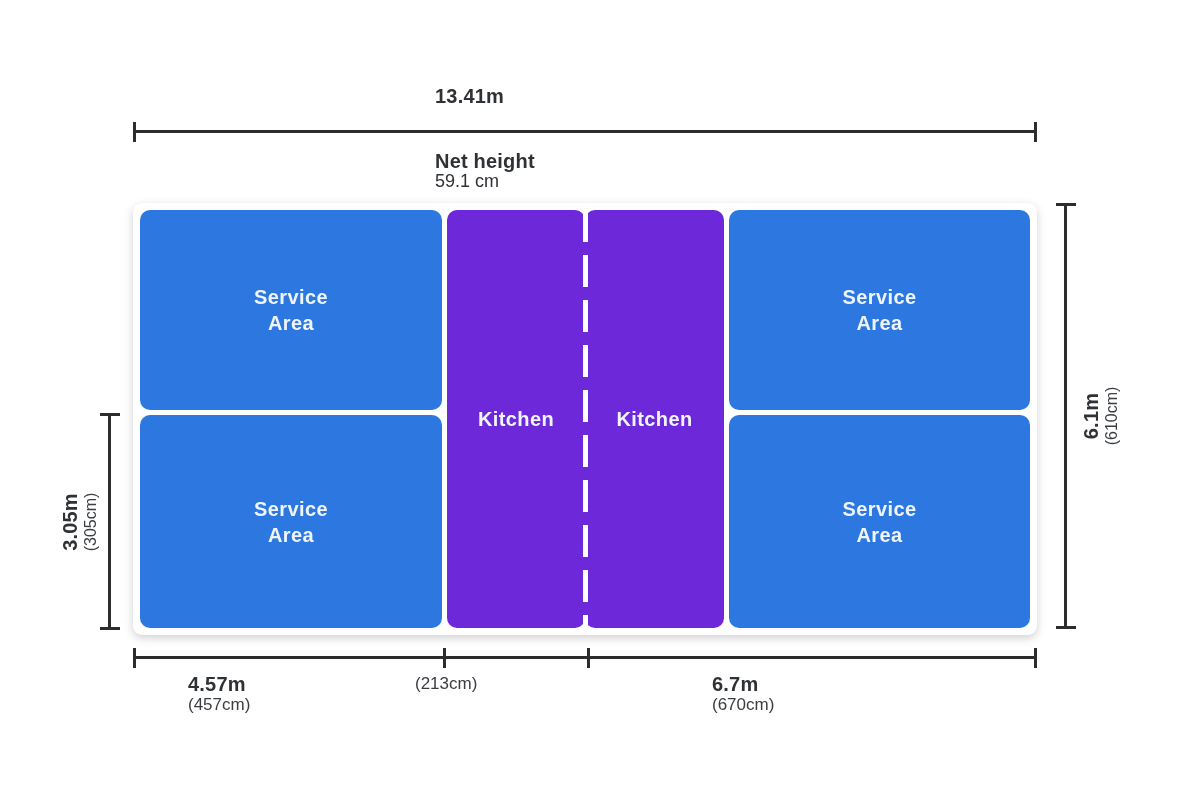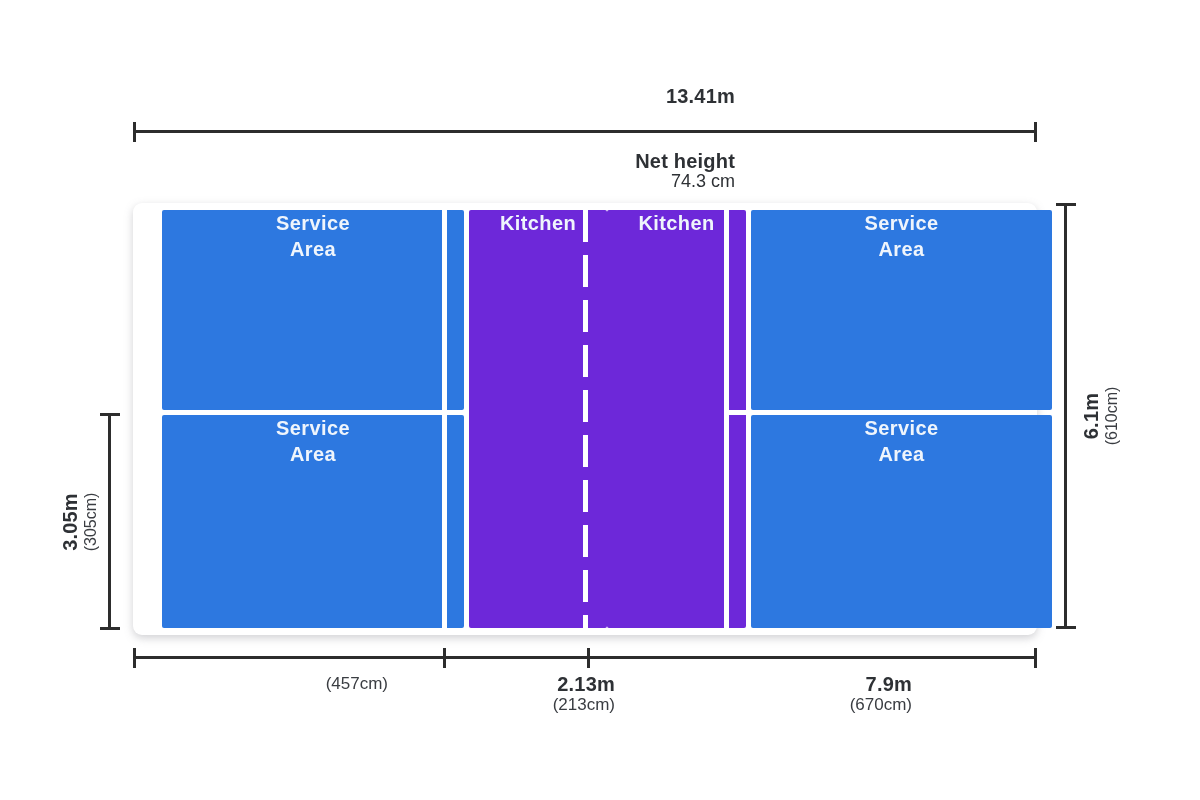--- a/index.html
+++ b/index.html
@@ -8,35 +8,35 @@
     font-family:"Liberation Sans", sans-serif; overflow:hidden;
   }
   
   .dim-h { position:absolute; height:20px; }
   .dim-h .bar  { position:absolute; left:0; right:0; top:8px; height:3px; background:#2d2d2d; }
   .dim-h .cap  { position:absolute; top:0; width:3px; height:20px; background:#2d2d2d; }
   .dim-v { position:absolute; width:20px; }
   .dim-v .bar  { position:absolute; top:0; bottom:0; left:8px; width:3px; background:#2d2d2d; }
   .dim-v .cap  { position:absolute; left:0; width:20px; height:3px; background:#2d2d2d; }
   
-  .dim-label { position:absolute; text-align:right; color:#2e3135; }
+  .dim-label { position:absolute; text-align:left; color:#2e3135; }
   .dim-main  { font-size:20px; font-weight:700; line-height:21px; letter-spacing:.2px; }
   .dim-sub   { font-size:17px; font-weight:400; line-height:19px; color:#3a3d42; }
   .v-label   { position:absolute; text-align:center; white-space:nowrap;
                transform:translate(-50%,-50%) rotate(-90deg); color:#2e3135; }
   .v-label .dim-sub { font-size:16px; }
   
   .court-card {
     position:absolute; left:133px; top:203px; width:904px; height:432px;
     background:#ffffff; border-radius:9px;
     box-shadow:0 3px 8px rgba(120,120,130,.35);
   }
   .court-inner { position:absolute; left:7px; top:7px; width:890px; height:418px; }
-  .zone { position:absolute; display:flex; justify-content:center;
-          border-radius:2px;margin-left:22px; }
+  .zone { position:absolute; display:flex; align-items:center; justify-content:center;
+          border-radius:10px; }
   .zone.blue  { background:#2d78e0; }
   .zone.green { background:#6d28d9; }
   .court-text { color:#eff5fc; font-size:20px; font-weight:700; line-height:26px;
                 letter-spacing:.4px; text-align:center; }
   .white-line { position:absolute; background:#ffffff; }
   .net-dash {
     position:absolute; left:443px; top:0; width:5px; height:418px;
     background:repeating-linear-gradient(to bottom,#ffffff 0 32px,rgba(255,255,255,0) 32px 45px);
   }
 </style>
@@ -50,21 +50,21 @@
   </div>
 
   <div class="dim-h" style="left:133px; top:122px; width:904px;">
     <div class="bar"></div>
     <div class="cap" style="left:0;"></div>
     <div class="cap" style="right:0;"></div>
   </div>
 
   <div class="dim-label" style="left:435px; top:151px; width:300px;">
     <div class="dim-main">Net height</div>
-    <div class="dim-sub" style="font-size:18px; color:#2e3135;">74.3 cm</div>
+    <div class="dim-sub" style="font-size:18px; color:#2e3135;">59.1 cm</div>
   </div>
 
   <div class="court-card">
     <div class="court-inner">
 
       <div class="zone blue" style="left:0; top:0; width:302px; height:200px;">
         <div class="court-text">
           <div>Service</div>
           <div>Area</div>
         </div>
@@ -126,24 +126,24 @@
 
   <div class="dim-h" style="left:133px; top:648px; width:904px;">
     <div class="bar"></div>
     <div class="cap" style="left:0;"></div>
     <div class="cap" style="left:310px;"></div>
     <div class="cap" style="left:454px;"></div>
     <div class="cap" style="right:0;"></div>
   </div>
 
   <div class="dim-label" style="left:188px; top:674px; width:200px;">
+    <div class="dim-main">4.57m</div>
     <div class="dim-sub">(457cm)</div>
   </div>
   <div class="dim-label" style="left:415px; top:674px; width:200px;">
-    <div class="dim-main">2.13m</div>
     <div class="dim-sub">(213cm)</div>
   </div>
   <div class="dim-label" style="left:712px; top:674px; width:200px;">
-    <div class="dim-main">7.9m</div>
+    <div class="dim-main">6.7m</div>
     <div class="dim-sub">(670cm)</div>
   </div>
 
 </div>
 
 </body></html>

